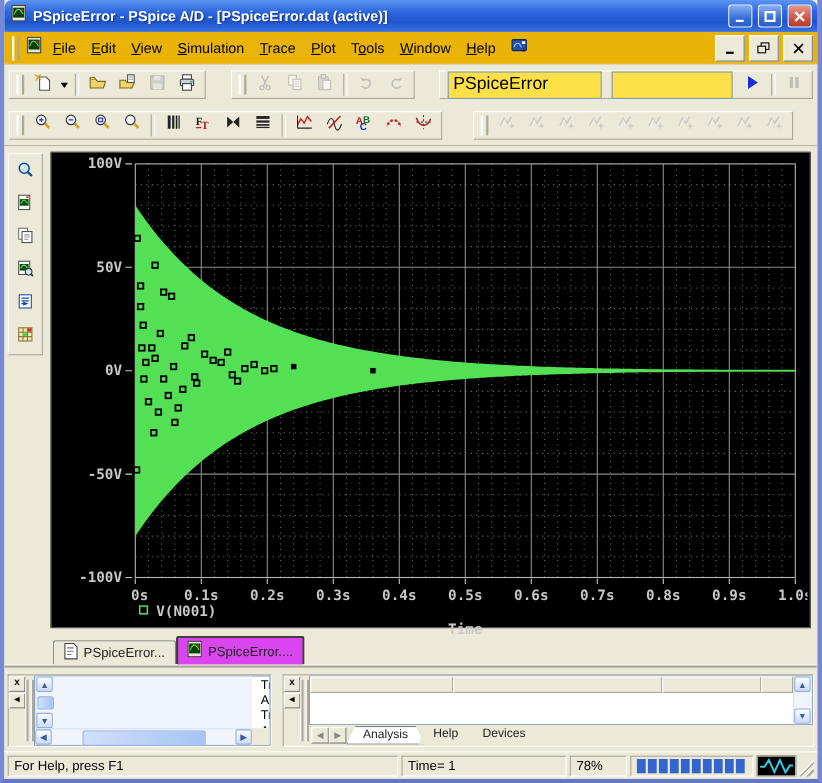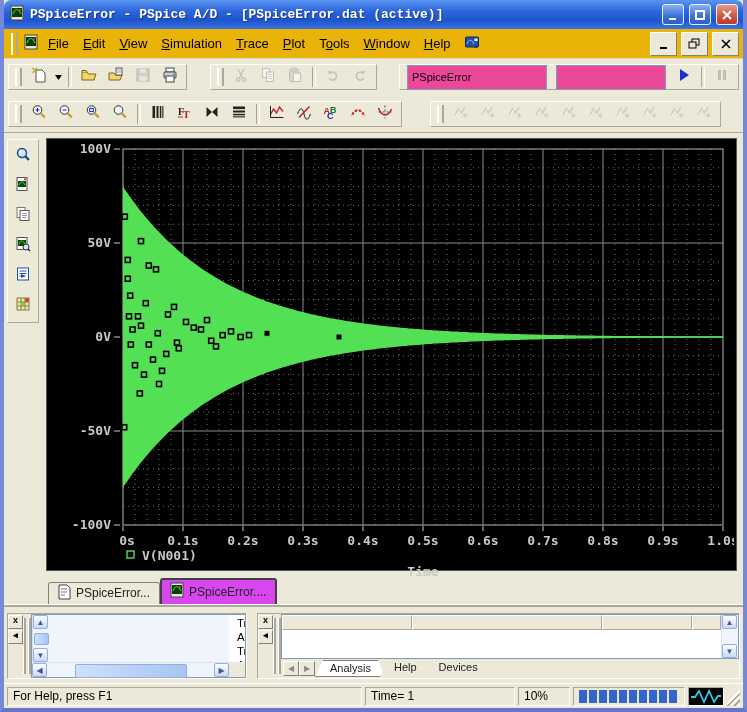--- a/index.html
+++ b/index.html
@@ -3,41 +3,41 @@
 <meta charset="utf-8">
 <style>
   html,body{margin:0;padding:0;background:#3a3a3a;}
   body{width:747px;height:712px;overflow:hidden;font-family:"Liberation Sans",sans-serif;-webkit-font-smoothing:none;}
   .win{width:747px;height:712px;display:flex;flex-direction:column;background:#ece9d8;
        border-left:4px solid #7688d8;border-right:4px solid #7688d8;border-bottom:4px solid #6376c8;box-sizing:border-box;}
   
   .titlebar{height:29px;flex:0 0 29px;display:flex;align-items:center;padding:0 5px;gap:5px;
     background:linear-gradient(180deg,#5a95f2 0%,#2a64dc 40%,#1f55cc 70%,#3a74e4 100%);
     border-radius:7px 7px 0 0;}
-  .titlebar .title{color:#fff;font-weight:bold;font-size:13px;text-shadow:1px 1px 1px #1a3a8a;flex:1;white-space:nowrap;overflow:hidden;font-family:Liberation Mono, monospace;}
+  .titlebar .title{color:#fff;font-weight:bold;font-size:13px;text-shadow:1px 1px 1px #1a3a8a;flex:1;white-space:nowrap;overflow:hidden;}
   .cap{width:22px;height:21px;border-radius:3px;border:1px solid #e8f0fc;display:flex;align-items:center;justify-content:center;box-sizing:border-box;}
   .cap.min,.cap.max{background:linear-gradient(180deg,#8ab0f4,#3a6fd8 60%,#2a5ec8);}
   .cap.close{background:linear-gradient(180deg,#e79a8a,#ce5542 60%,#b83a2a);}
   .cap svg{display:block;}
   
   .menubar{height:29px;flex:0 0 29px;display:flex;align-items:center;background:#eab308;padding:0 4px;gap:2px;border-bottom:1px solid #d8d4c0;}
   .grab{width:7px;height:22px;margin:0 3px;border-left:2px solid #fff;border-right:2px solid #aca899;box-sizing:border-box;}
   .menu-item{padding:3px 7px;font-size:13px;color:#000;}
   .menu-item u{text-decoration:underline;}
   .mdi-btn{width:25px;height:22px;background:#ece9d8;border:1px solid;border-color:#fff #808080 #808080 #fff;display:flex;align-items:center;justify-content:center;margin-left:2px;}
   
   .toolbar{display:flex;align-items:center;background:#ece9d8;padding:2px 4px;gap:1px;}
   .toolbar.row1{height:32px;flex:0 0 32px;}
   .toolbar.row2{height:33px;flex:0 0 33px;border-bottom:1px solid #aca899;}
   .tb-group{display:flex;align-items:center;border:1px solid;border-color:#fff #aca899 #aca899 #fff;padding:2px 3px;gap:1px;height:26px;box-sizing:border-box;}
   .tb-gap{width:26px;}
   .tbtn{width:24px;height:22px;display:flex;align-items:center;justify-content:center;background:transparent;border:1px solid transparent;}
   .tbtn.disabled{filter:grayscale(1) opacity(.5);}
   .sep{width:2px;height:20px;margin:0 3px;border-left:1px solid #aca899;border-right:1px solid #fff;}
-  .tb-edit{height:21px;border:1px solid #7f9db9;background:#ec4899;font-size:11px;font-family:"Liberation Sans",sans-serif;padding:1px 4px;margin:0 4px;}
+  .tb-edit{height:21px;border:1px solid #7f9db9;background:#fde047;font-size:16px;font-family:"Liberation Sans",sans-serif;padding:1px 4px;margin:0 4px;}
   .drop{width:11px;height:22px;display:flex;align-items:center;justify-content:center;}
   
   .main{flex:1;display:flex;min-height:0;}
   .sidebar{flex:0 0 38px;display:flex;flex-direction:column;align-items:center;padding-top:6px;background:#ece9d8;}
   .side-group{border:1px solid;border-color:#fff #aca899 #aca899 #fff;padding:4px 2px;display:flex;flex-direction:column;gap:6px;}
   .side-btn{width:26px;height:24px;display:flex;align-items:center;justify-content:center;}
   .plot-frame{flex:1;background:#ece9d8;padding:5px 6px 5px 4px;min-width:0;}
   .plot-black{width:100%;height:100%;background:#000;box-sizing:border-box;position:relative;border:1px solid #555;}
   .plot-black svg{display:block;}
   
@@ -708,21 +708,21 @@
               <span class="wtab">Devices</span>
             </span>
         </div>
       </div>
     </div>
   </div>
 
   <div class="status">
     <span class="spane" style="flex:1;">For Help, press F1</span>
     <span class="spane" style="width:150px;">Time= 1</span>
-    <span class="spane" style="width:52px;">10%</span>
+    <span class="spane" style="width:52px;">78%</span>
     <span class="spane progress" id="progress">
         <i></i>
         <i></i>
         <i></i>
         <i></i>
         <i></i>
         <i></i>
         <i></i>
         <i></i>
         <i></i>

